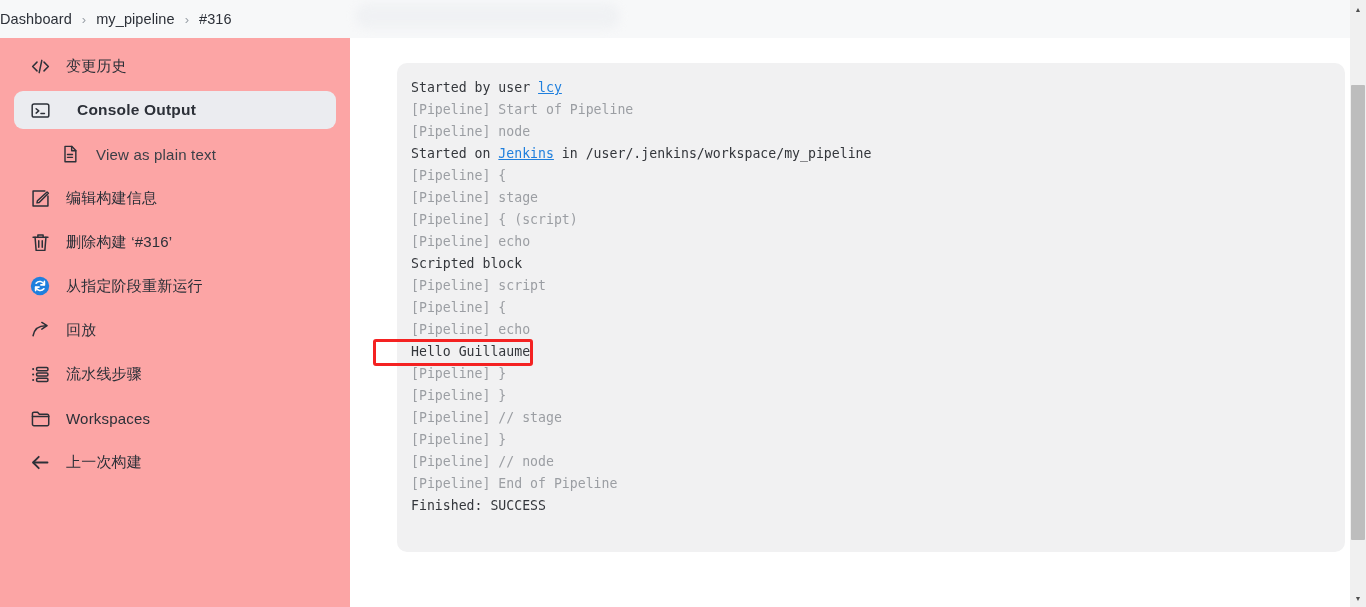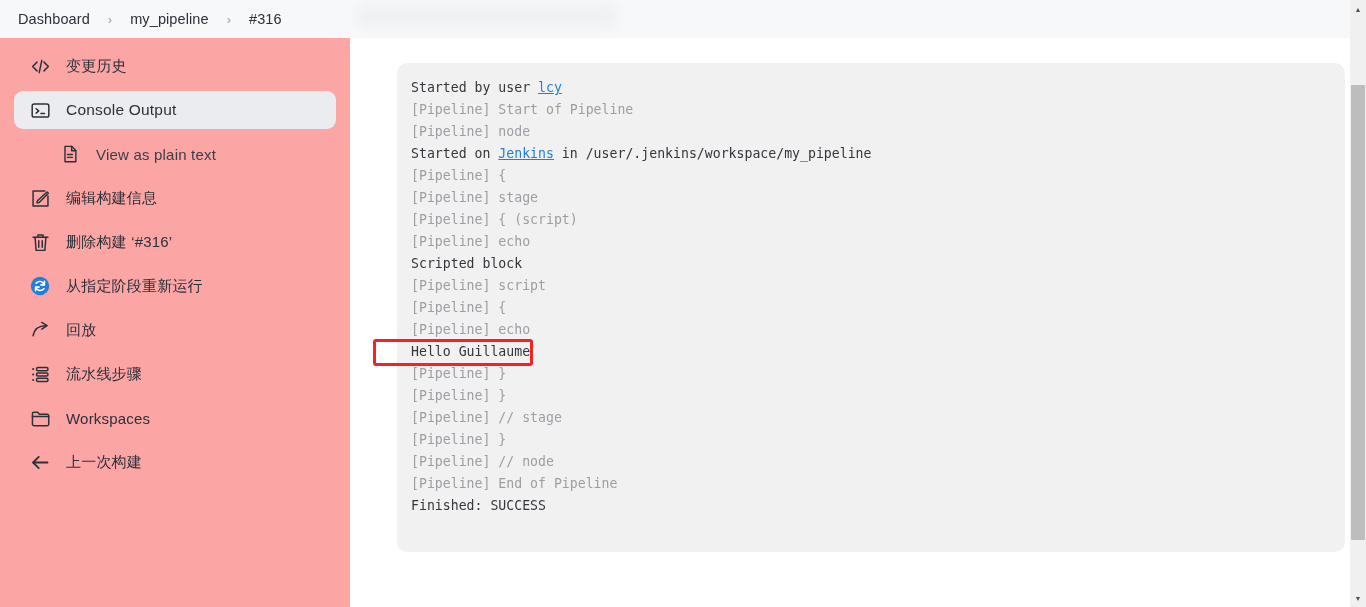--- a/index.html
+++ b/index.html
@@ -17,22 +17,20 @@
   }
 
   
   .header-bar {
     position: absolute;
     left: 0; top: 0;
     width: 1350px; height: 38px;
     background: #f7f8f9;
     display: flex;
     align-items: center;
-    padding-left: 18px;
-    gap: 8px;
   }
   .crumb {
     font-size: 14.5px;
     color: #2c3038;
     letter-spacing: .1px;
     text-decoration: none;
     white-space: nowrap;
   }
   .crumb-sep {
     color: #9aa0a8;
@@ -81,22 +79,23 @@
   .side-item .lbl {
     font-size: 15px;
     color: #2c3038;
     white-space: nowrap;
     letter-spacing: .2px;
   }
   .side-item.active {
     background: #ebecf0;
   }
   .side-item.active .lbl {
-    font-weight: normal;
+    font-weight: bold;
     font-size: 15.5px;
+    margin-left: 11px;
   }
   .side-item.sub {
     padding-left: 44px;
   }
   .side-item.sub .lbl { color: #3a3f47; }
   svg { display: block; }
 
   
   .console-panel {
     position: absolute;

